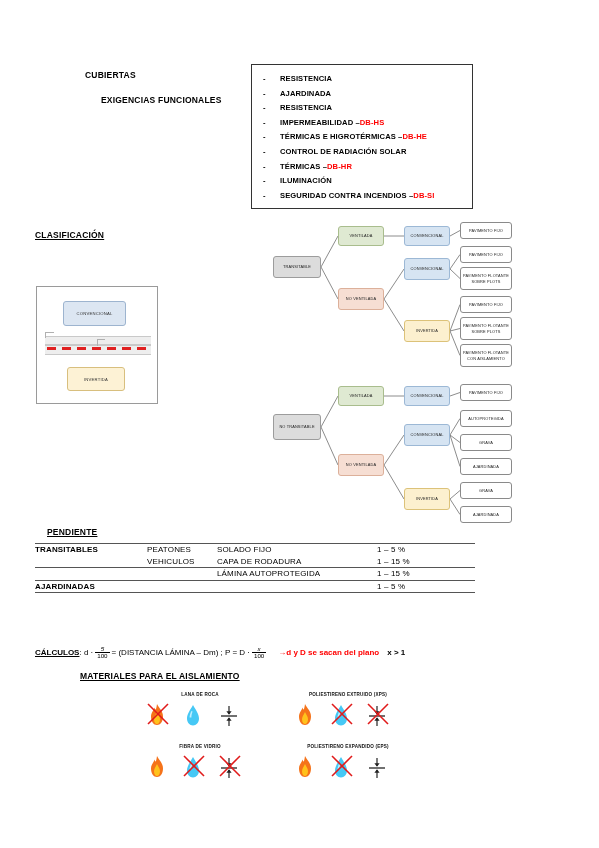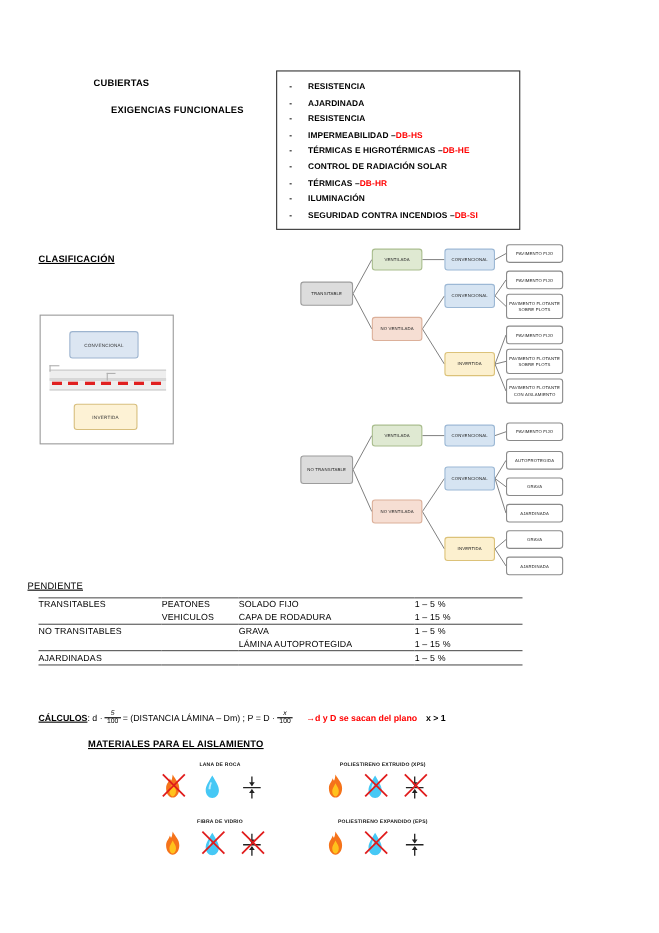--- a/index.html
+++ b/index.html
@@ -54,26 +54,26 @@
         display:flex;align-items:center;justify-content:center;text-align:center;
         font-size:3.9px;letter-spacing:.15px;line-height:5.4px;color:#222;padding:1px;}
   .n-root{background:#dcdcdc;border:1px solid #9c9c9c;}
   .n-vent{background:#dfe9d2;border:1px solid #a9bd8d;}
   .n-novent{background:#f6ded3;border:1px solid #dcb09a;}
   .n-conv{background:#d6e4f2;border:1px solid #9cb8d5;}
   .n-inv{background:#fcf0cf;border:1px solid #dcc279;}
   .n-leaf{background:#fff;border:1px solid #8a8a8a;}
 
   
-  #hdr-pend{left:25px;top:527px;font-size:8.5px;font-weight:normal;
+  #hdr-pend{left:47px;top:527px;font-size:8.5px;font-weight:bold;
             text-decoration:underline;letter-spacing:.2px;}
   #tbl{left:35px;top:543px;width:440px;}
   #tbl table{border-collapse:collapse;width:440px;font-size:8px;letter-spacing:.15px;}
   #tbl td{padding:1.3px 0 1.3px 0;vertical-align:top;white-space:nowrap;}
-  #tbl .c1{width:112px;}
+  #tbl .c1{width:112px;font-weight:bold;}
   #tbl .c2{width:70px;}
   #tbl .c3{width:160px;}
   #tbl .c4{width:98px;}
   #tbl tr.brd-top td{border-top:1px solid #555;}
   #tbl tr.brd-bot td{border-bottom:1px solid #555;}
 
   
   #calc{left:35px;top:646px;font-size:8px;white-space:nowrap;display:flex;align-items:center;}
   #calc .seg{display:inline-flex;align-items:center;}
   .frac{display:inline-flex;flex-direction:column;align-items:center;
@@ -225,26 +225,20 @@
             <td class="c2">PEATONES</td>
             <td class="c3">SOLADO FIJO</td>
             <td class="c4">1 – 5 %</td>
           </tr>
           <tr class="brd-bot">
             <td class="c1"></td>
             <td class="c2">VEHICULOS</td>
             <td class="c3">CAPA DE RODADURA</td>
             <td class="c4">1 – 15 %</td>
           </tr>
-          <tr>
-            <td class="c1">NO TRANSITABLES</td>
-            <td class="c2"></td>
-            <td class="c3">GRAVA</td>
-            <td class="c4">1 – 5 %</td>
-          </tr>
           <tr class="brd-bot">
             <td class="c1"></td>
             <td class="c2"></td>
             <td class="c3">LÁMINA AUTOPROTEGIDA</td>
             <td class="c4">1 – 15 %</td>
           </tr>
           <tr class="brd-bot">
             <td class="c1">AJARDINADAS</td>
             <td class="c2"></td>
             <td class="c3"></td>

